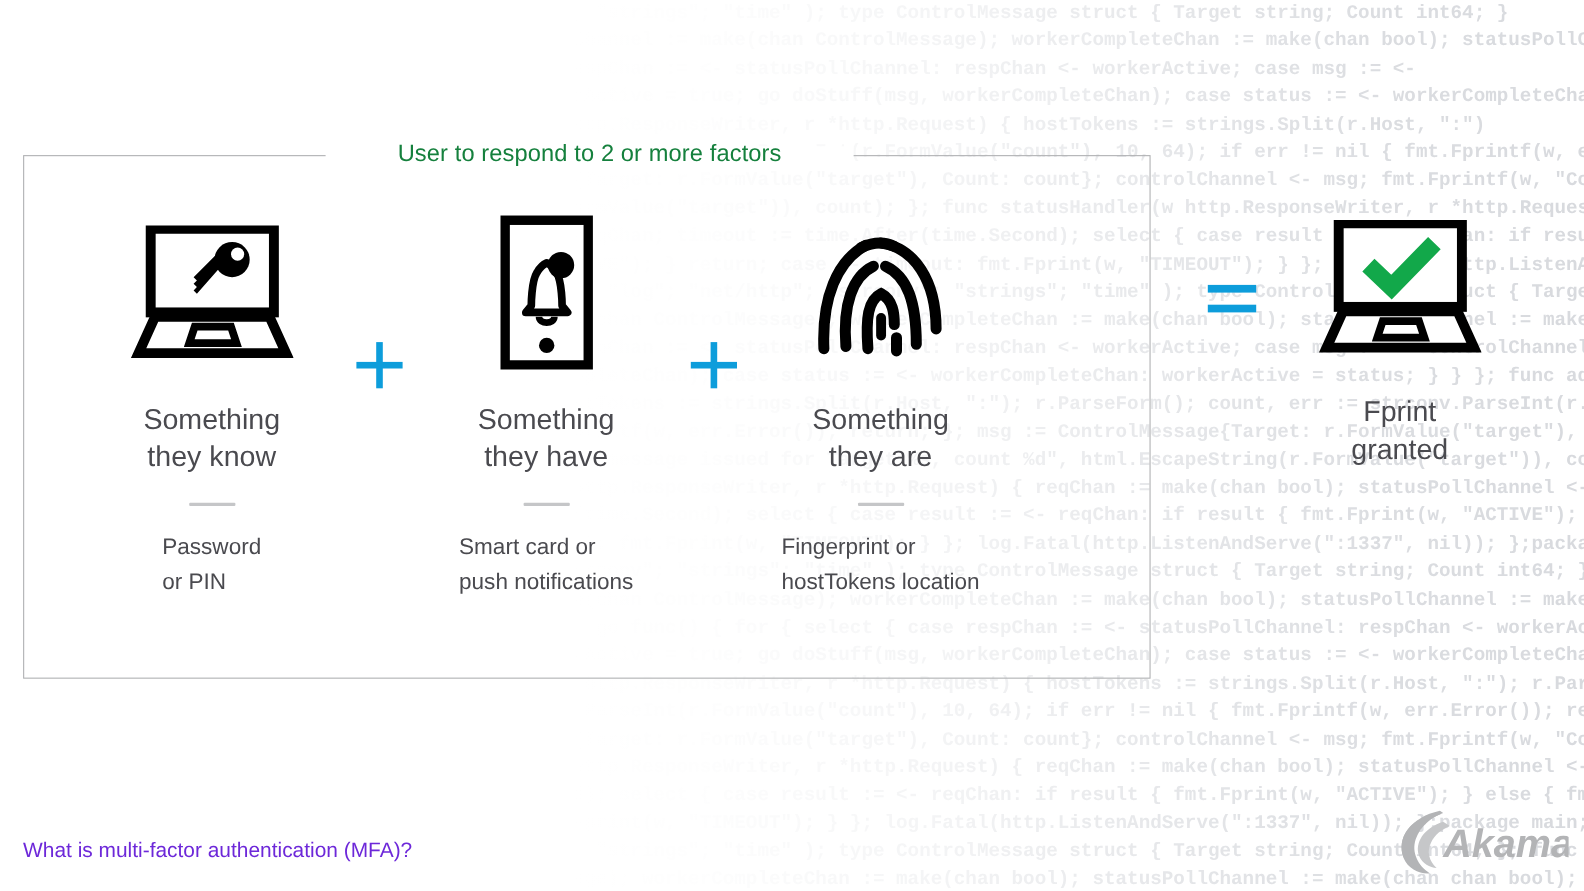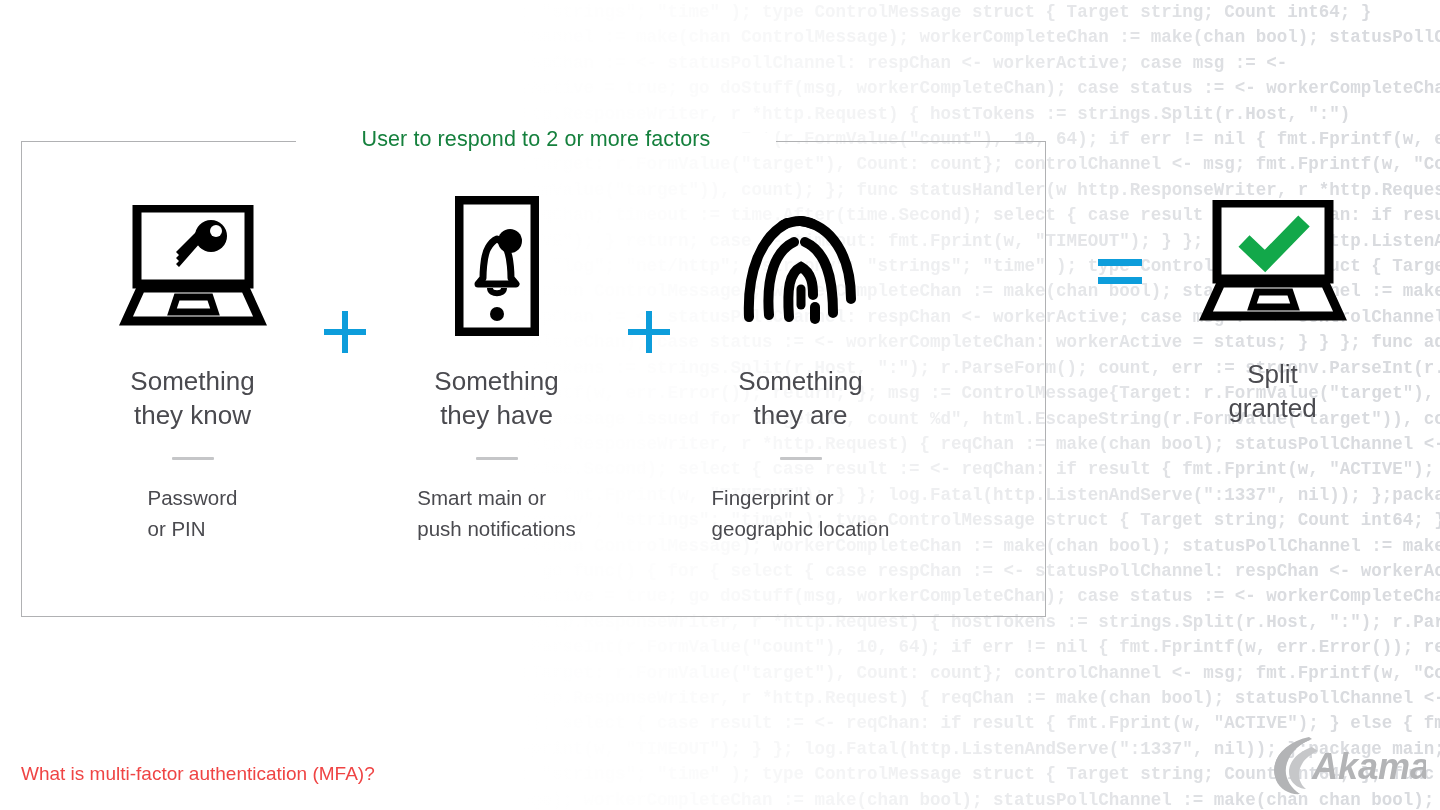--- a/index.html
+++ b/index.html
@@ -179,21 +179,21 @@
     color: #4a4a4f;
     white-space: pre-line;
   }
 
   
   #footer-caption {
     position: absolute;
     left: 21px;
     top: 763px;
     font-size: 19px;
-    color: #ef4444;
+    color: #6d28d9;
     z-index: 5;
     white-space: nowrap;
   }
   #akamai-logo {
     position: absolute;
     left: 1266px;
     top: 733px;
     width: 160px;
     height: 62px;
     z-index: 5;
@@ -255,21 +255,21 @@
         <path d="M35 92 C35 99 49 99 49 92" fill="none" stroke="#000" stroke-width="6" stroke-linecap="butt"></path>
 
         <circle cx="55" cy="45" r="12" fill="#000"></circle>
 
         <circle cx="42" cy="118" r="7" fill="#000"></circle>
       </svg>
     </div>
     <div class="factor-title">Something
 they have</div>
     <div class="factor-rule"></div>
-    <div class="factor-sub">Smart main or
+    <div class="factor-sub">Smart card or
 push notifications</div>
   </div>
 
   <div class="op-plus">
     <svg width="46" height="46" viewBox="0 0 46 46" aria-hidden="true">
       <rect x="20" y="2" width="6" height="42" fill="#0d9ddb"></rect>
       <rect x="2" y="20" width="42" height="6" fill="#0d9ddb"></rect>
     </svg>
   </div>
 
@@ -293,42 +293,42 @@
           <path d="M76 102 L76 114" stroke-width="10"></path>
 
           <path d="M62 84 L62 100" stroke-width="9"></path>
         </g>
       </svg>
     </div>
     <div class="factor-title">Something
 they are</div>
     <div class="factor-rule"></div>
     <div class="factor-sub">Fingerprint or
-geographic location</div>
+hostTokens location</div>
   </div>
 
 </div>
 
 <div id="equals-sign">
   <svg width="46" height="34" viewBox="0 0 46 34" aria-hidden="true">
     <rect x="1" y="4" width="44" height="7" fill="#0d9ddb"></rect>
     <rect x="1" y="22" width="44" height="7" fill="#0d9ddb"></rect>
   </svg>
 </div>
 
 <div id="result-block">
   <div id="result-icon">
     <svg width="148" height="122" viewBox="0 0 148 122" aria-hidden="true">
       <rect x="18" y="3" width="112" height="76" fill="#fff" stroke="#000" stroke-width="9"></rect>
       <path d="M45 41 L66 61 L105 21" fill="none" stroke="#12a84a" stroke-width="16" stroke-linecap="butt" stroke-linejoin="miter"></path>
       <path d="M22 83 L126 83 L141 116 L7 116 Z" fill="#fff" stroke="#000" stroke-width="9" stroke-linejoin="miter"></path>
       <path d="M58 92 L91 92 L96 107 L53 107 Z" fill="#fff" stroke="#000" stroke-width="7"></path>
     </svg>
   </div>
-  <div id="result-title">Split
+  <div id="result-title">Fprint
 granted</div>
 </div>
 
 <div id="footer-caption">What is multi-factor authentication (MFA)?</div>
 
 <div id="akamai-logo">
   <svg width="160" height="62" viewBox="0 0 160 62" aria-hidden="true">
 
     <g fill="none" stroke="#b3b4b6">
       <path d="M40 6 C14 12 4 30 10 46 C14 56 24 60 32 60 C22 54 16 42 20 30 C23 20 31 12 44 7" stroke-width="0" fill="#b3b4b6"></path>

